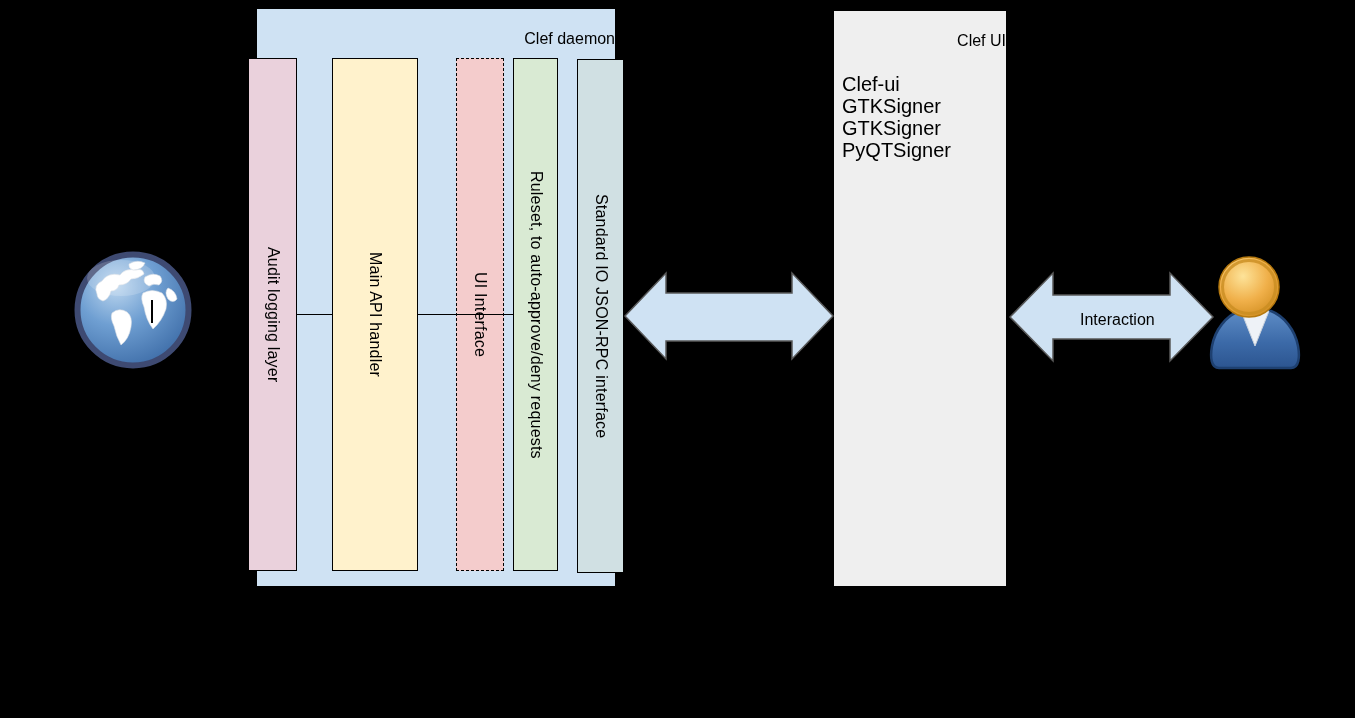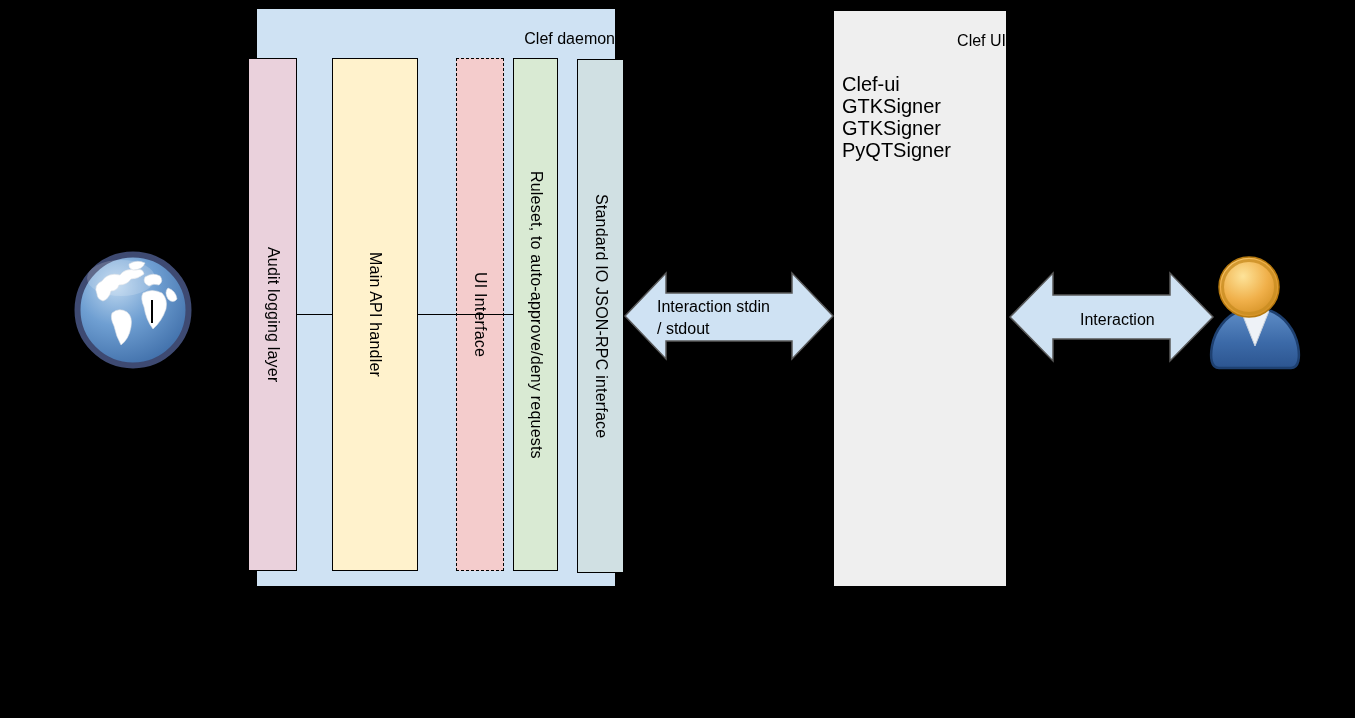--- a/index.html
+++ b/index.html
@@ -129,24 +129,20 @@
   <div class="bar bar-5" style="background-color: rgb(208, 224, 227);">
     <span class="vlabel">Standard IO JSON-RPC interface</span>
   </div>
 
   <div class="connector connector-1"></div>
   <div class="connector connector-2"></div>
 
   <svg class="arrow-svg" style="left:620px; top:266px;" width="218" height="100" viewBox="0 0 218 100">
     <polygon points="5,50 46,7 46,27 172,27 172,7 213,50 172,93 172,75 46,75 46,93" fill="#cfe2f3" stroke="#595959"></polygon>
   </svg>
-  <div class="arrow-label arrow-label-1">
-    <div>Interaction stdin</div>
-    <div>/ stdout</div>
-  </div>
 
   <div class="box someui-box" style="background-color: rgb(239, 239, 239);">
     <div class="box-title">Clef UI</div>
     <div class="someui-list">
       <div>Clef-ui</div>
       <div>GTKSigner</div>
       <div>GTKSigner</div>
       <div>PyQTSigner</div>
     </div>
   </div>

